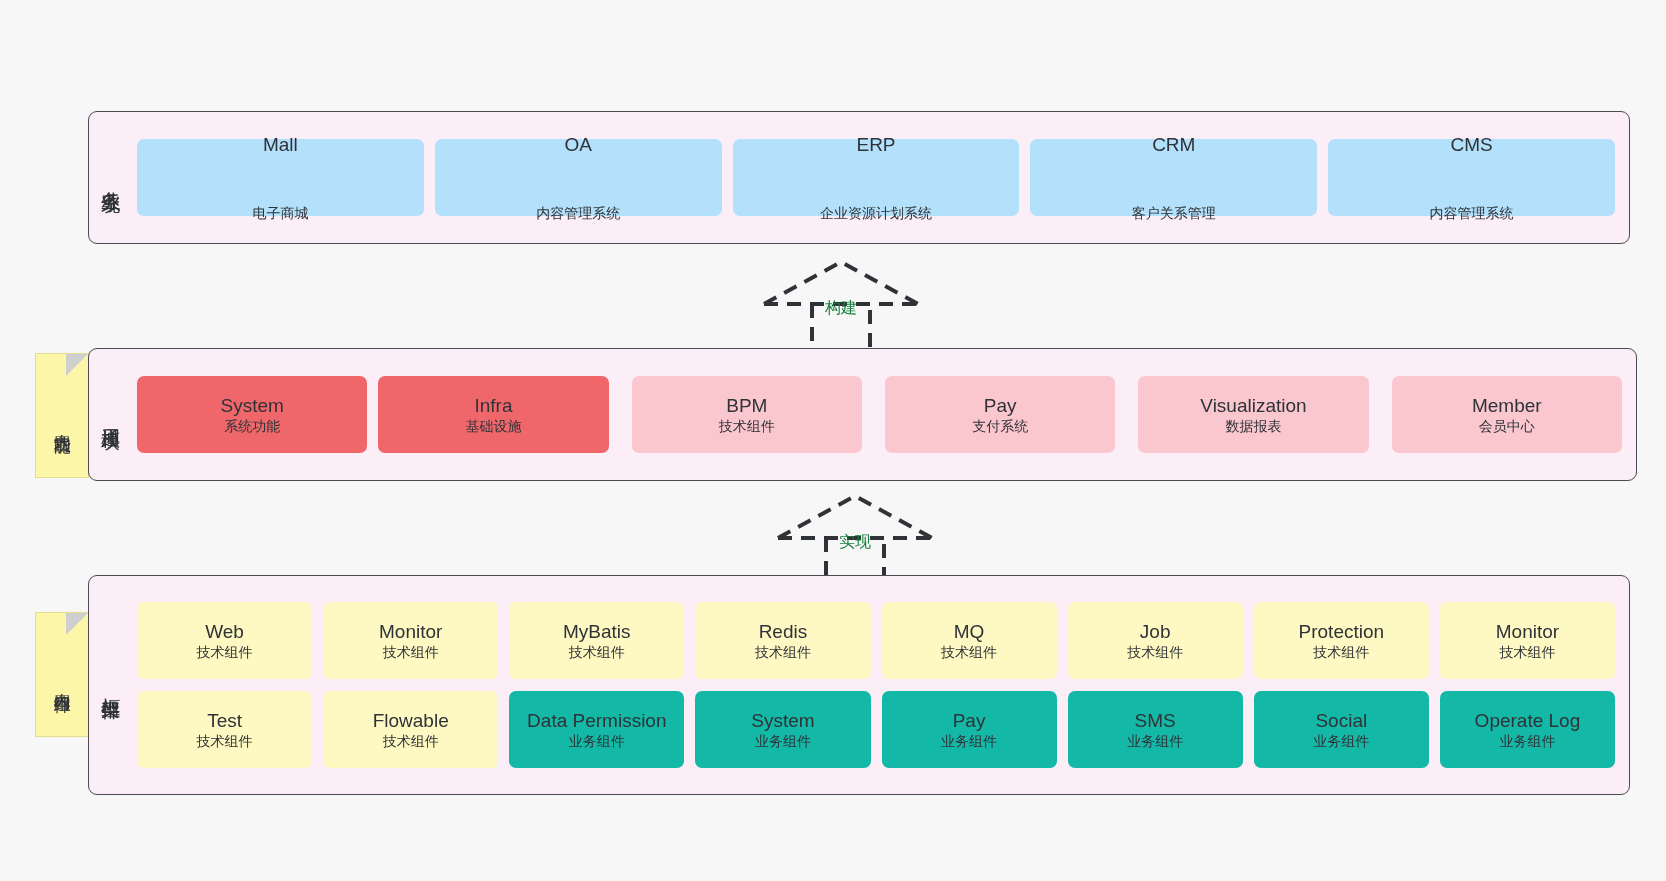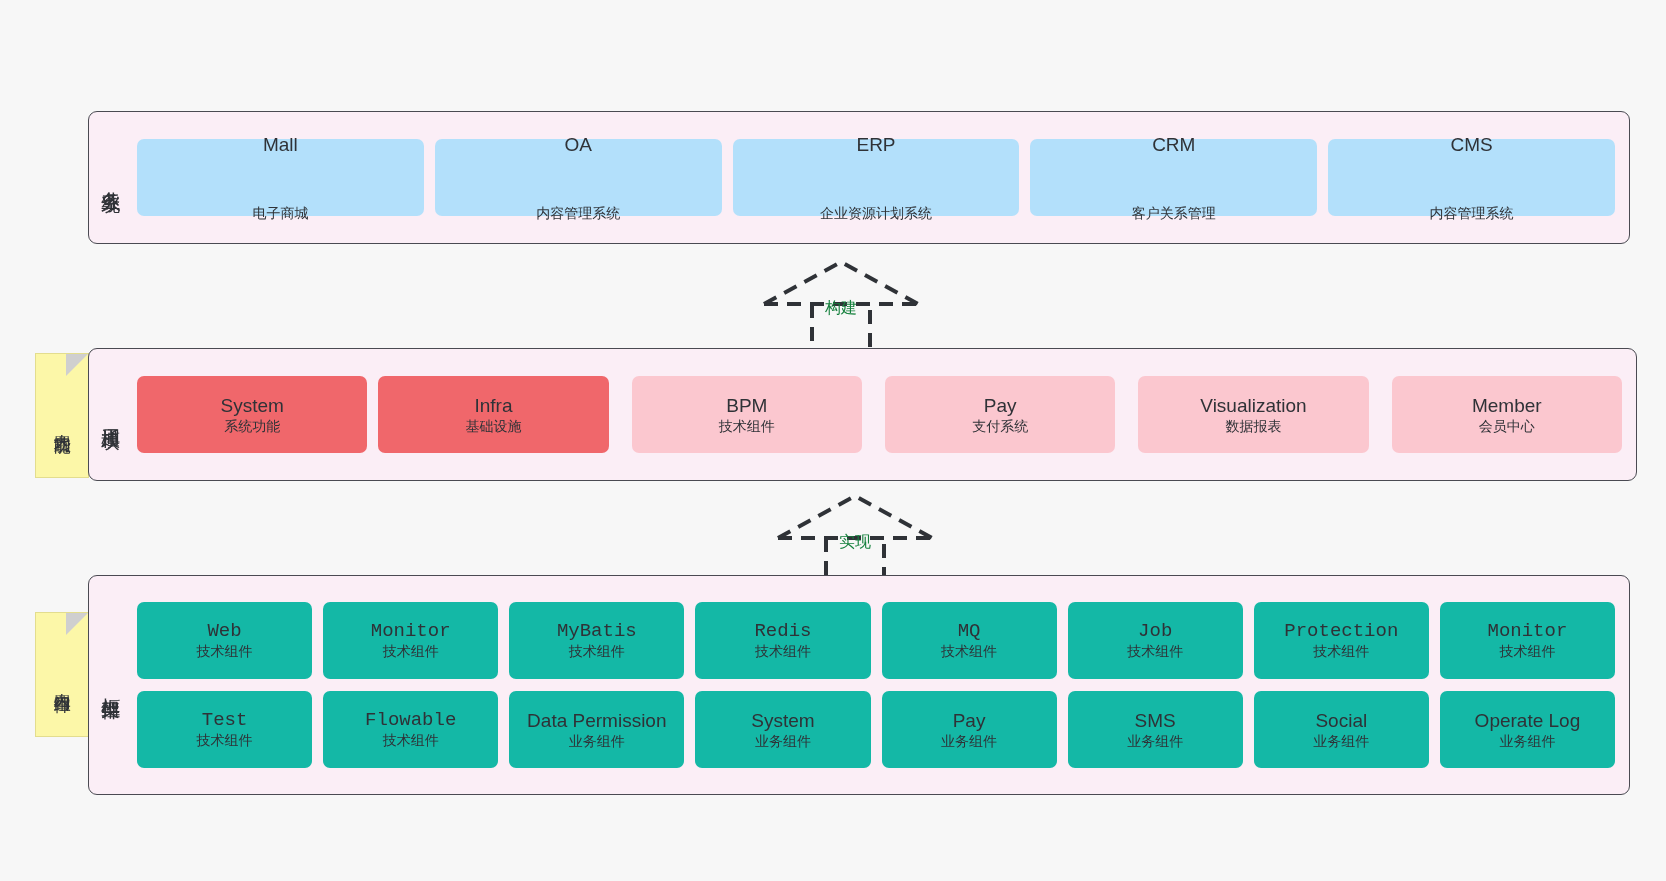--- a/index.html
+++ b/index.html
@@ -73,21 +73,21 @@
     text-align: center;
     line-height: 1.22;
     padding: 6px 4px;
   }
   .cell .en { font-size: 19px; }
   .cell .cn { font-size: 14px; }
 
   .c-blue       { background: #b3e0fb; gap: 48px; }
   .c-red        { background: #f0676b; }
   .c-pink       { background: #fbc7cf; margin-left: 12px; }
-  .c-green      { background: #14b8a6; font-family: Liberation Mono, monospace; }
+  .c-green      { background: #fef9c3; }
   .c-greenlight { background: #14b8a6; }
 
   
   #band-business { left: 88px;  top: 111px; width: 1542px; height: 133px; }
   #band-common   { left: 88px;  top: 348px; width: 1549px; height: 133px; }
   #band-frame    { left: 88px;  top: 575px; width: 1542px; height: 220px; }
 
   #band-business .cell,
   #band-common   .cell { height: 77px; }
   #band-frame    .cell { height: 77px; }

